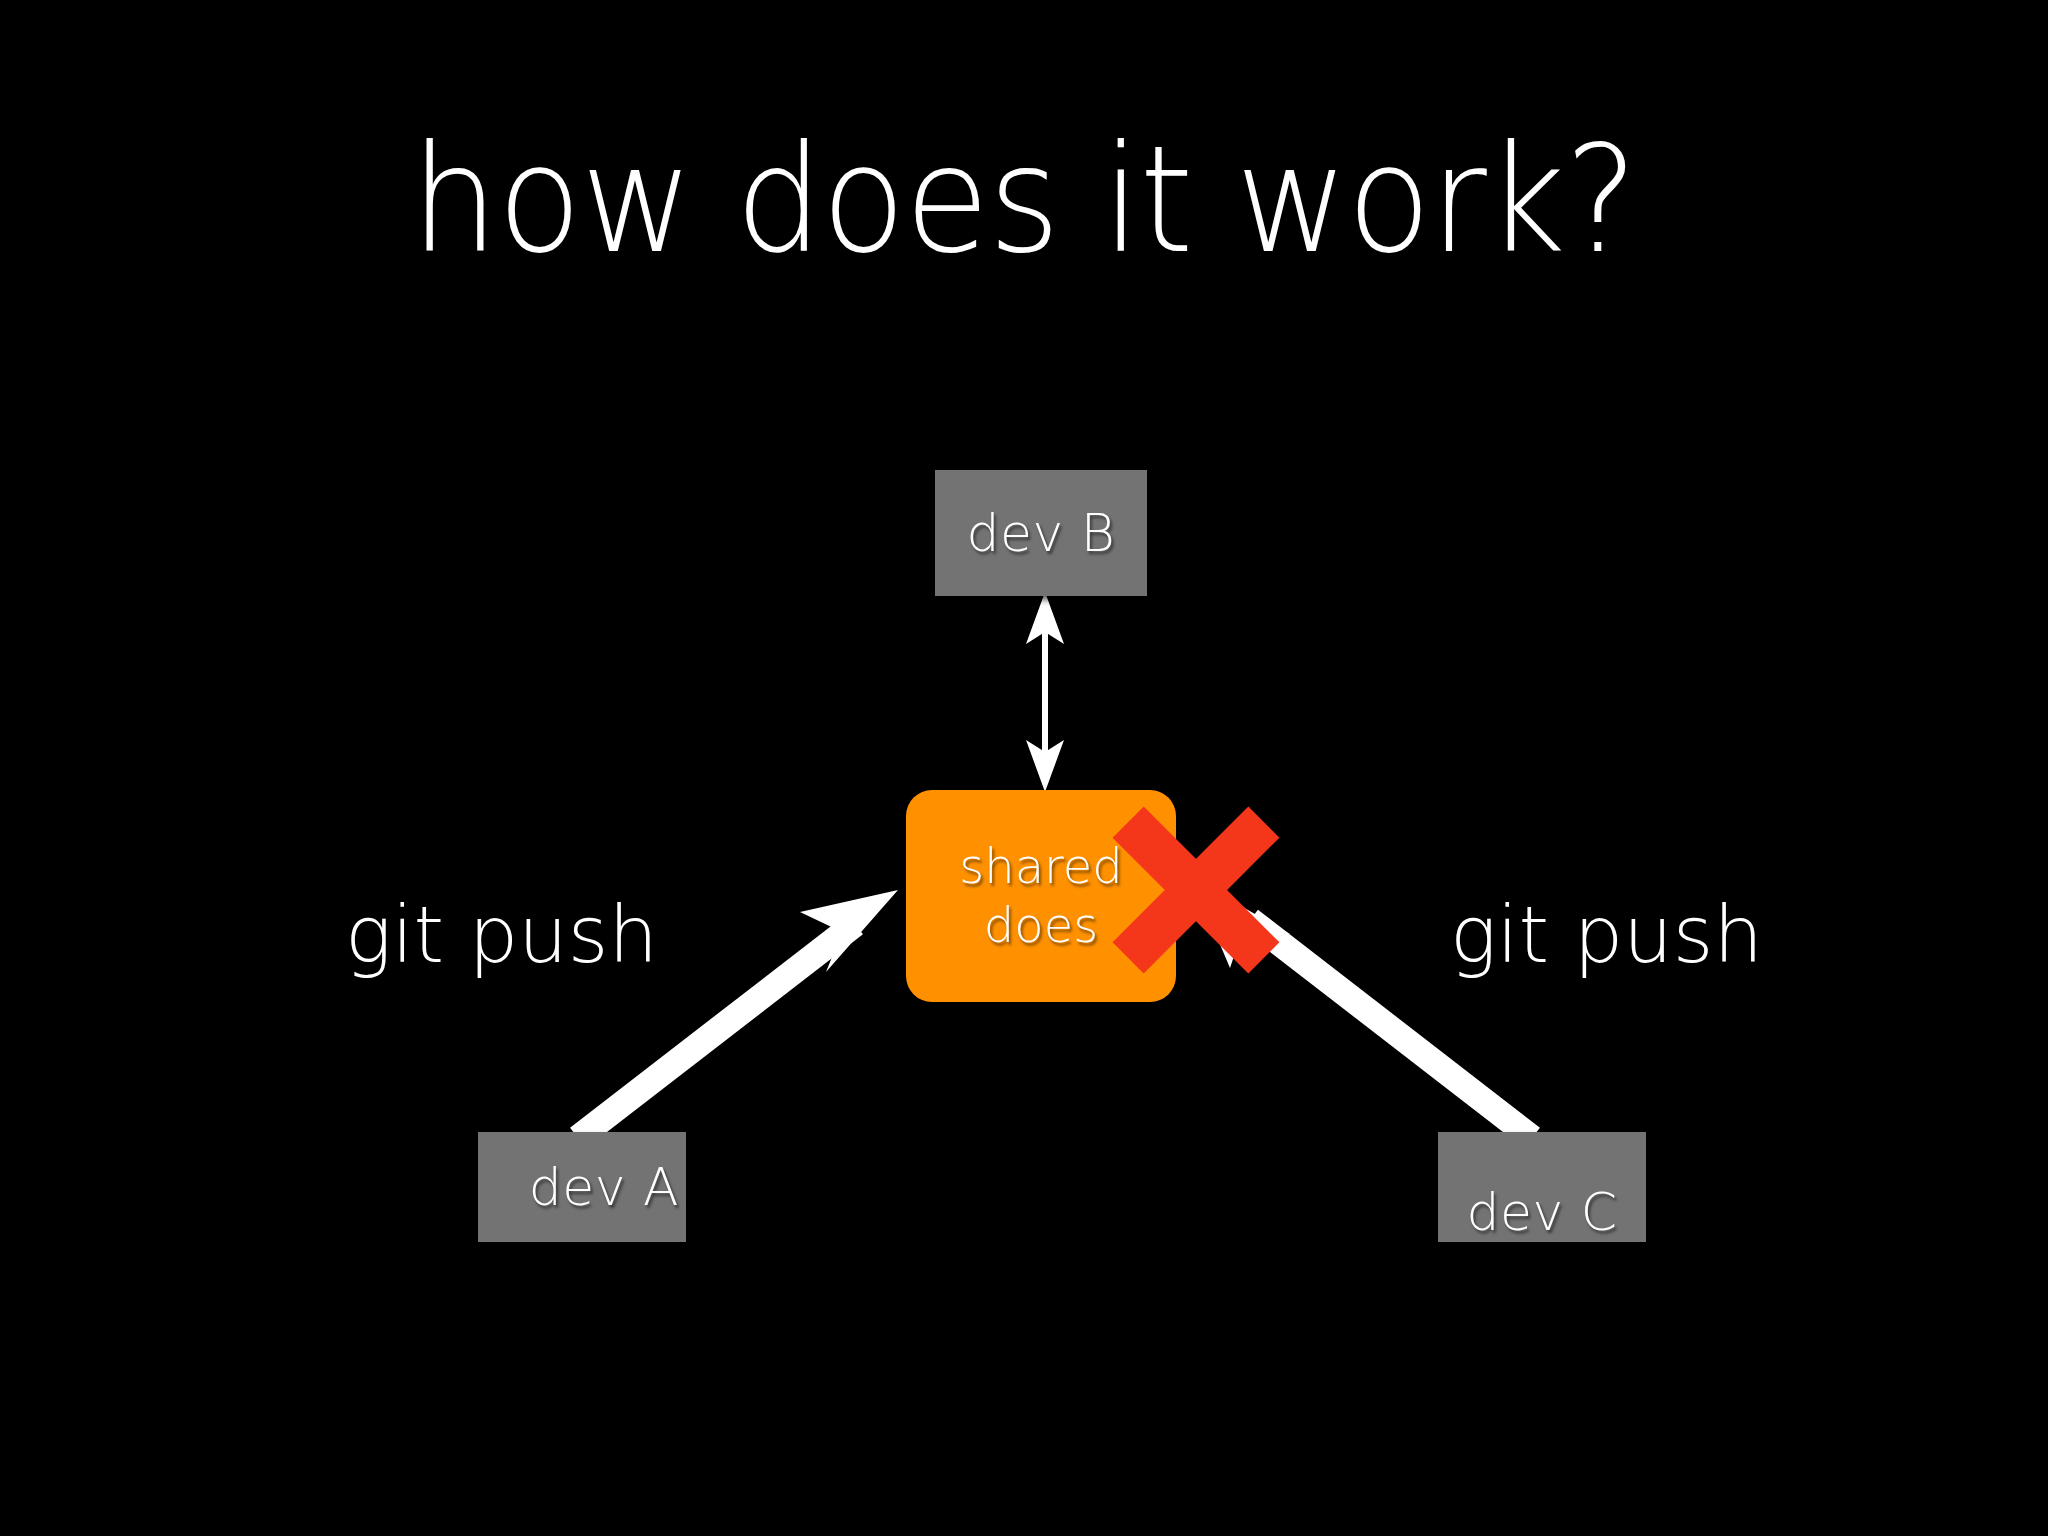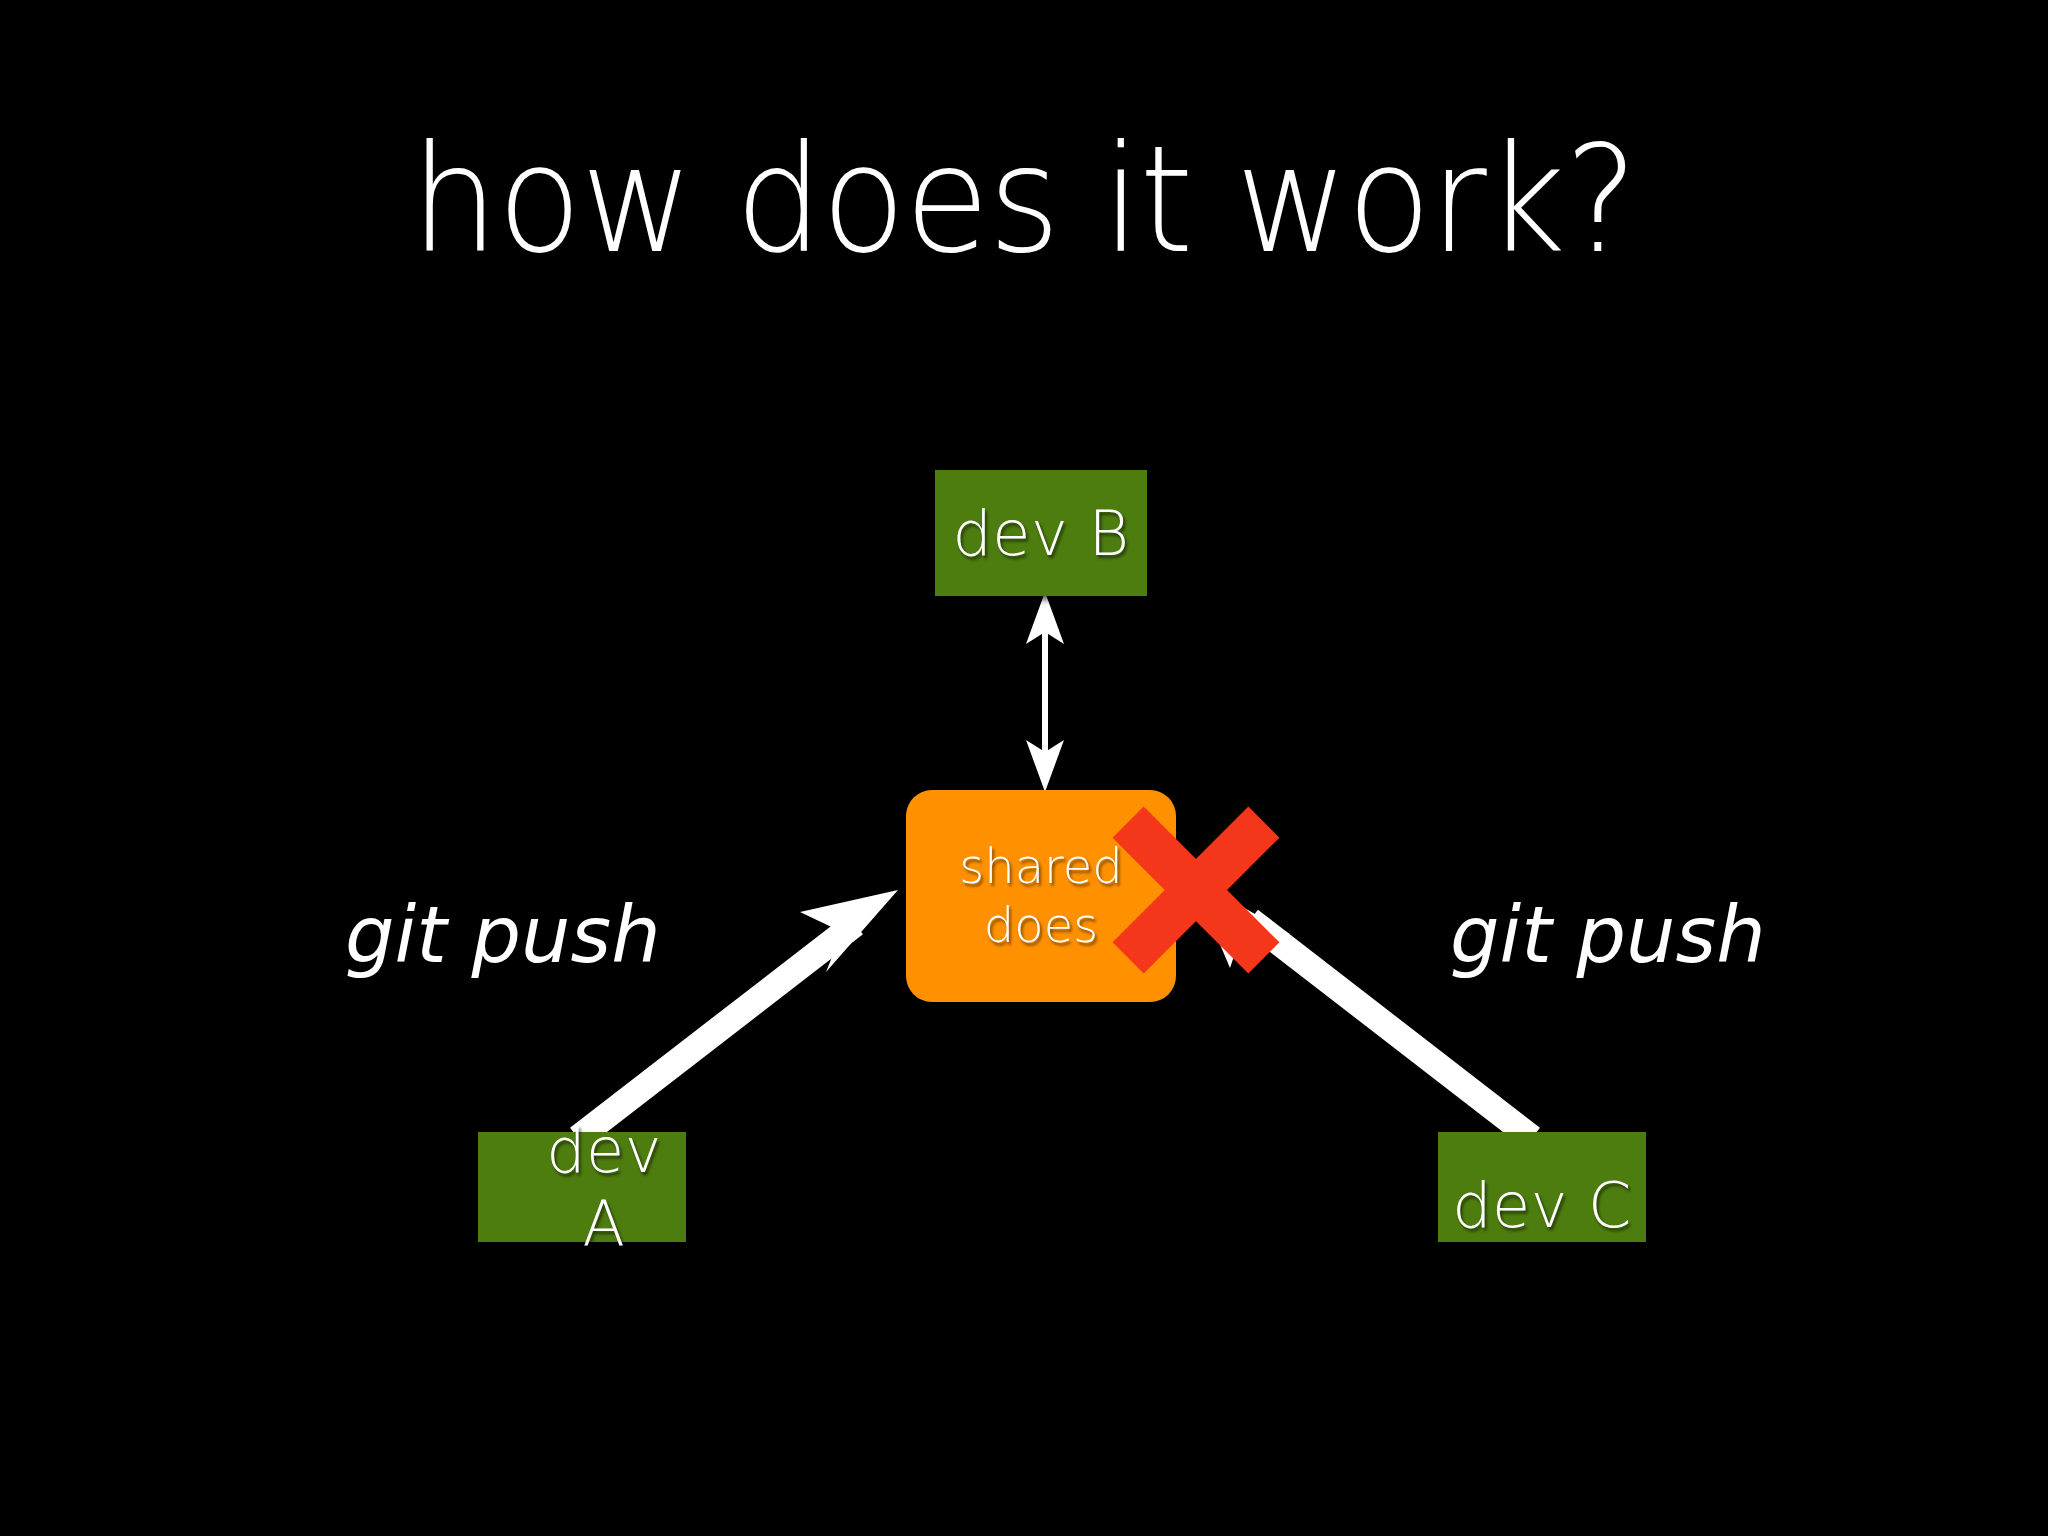--- a/index.html
+++ b/index.html
@@ -45,22 +45,22 @@
     justify-content: center;
     color: #ffffff;
     font-family: "DejaVu Sans", sans-serif;
     font-weight: 300;
     text-align: center;
     text-shadow: 2px 3px 3px rgba(0,0,0,0.55);
     box-sizing: border-box;
     user-select: none;
   }
   .dev-box {
-    background: #4d7c0f;
-    font-size: 62px;
+    background: #737373;
+    font-size: 52px;
     letter-spacing: 0.5px;
     box-shadow: 3px 4px 6px rgba(0,0,0,0.6);
   }
   #dev-b-box  { left: 935px;  top: 470px;  width: 212px; height: 126px; }
   #dev-a-box  { left: 478px;  top: 1132px; width: 208px; height: 110px; padding-left: 44px; }
   #dev-c-box  { left: 1438px; top: 1132px; width: 208px; height: 110px; align-items: flex-end; }
 
   #shared-repo-box {
     left: 906px;
     top: 790px;
@@ -78,21 +78,20 @@
   
   .push-label {
     position: absolute;
     color: #ffffff;
     font-family: "DejaVu Sans", sans-serif;
     font-weight: 300;
     font-size: 78px;
     line-height: 1;
     white-space: nowrap;
     user-select: none;
-    font-style: italic;
   }
   #git-push-left  { left: 345px;  top: 896px; }
   #git-push-right { left: 1450px; top: 896px; }
 
   
   .overlay-svg {
     position: absolute;
     left: 0;
     top: 0;
     width: 2048px;

